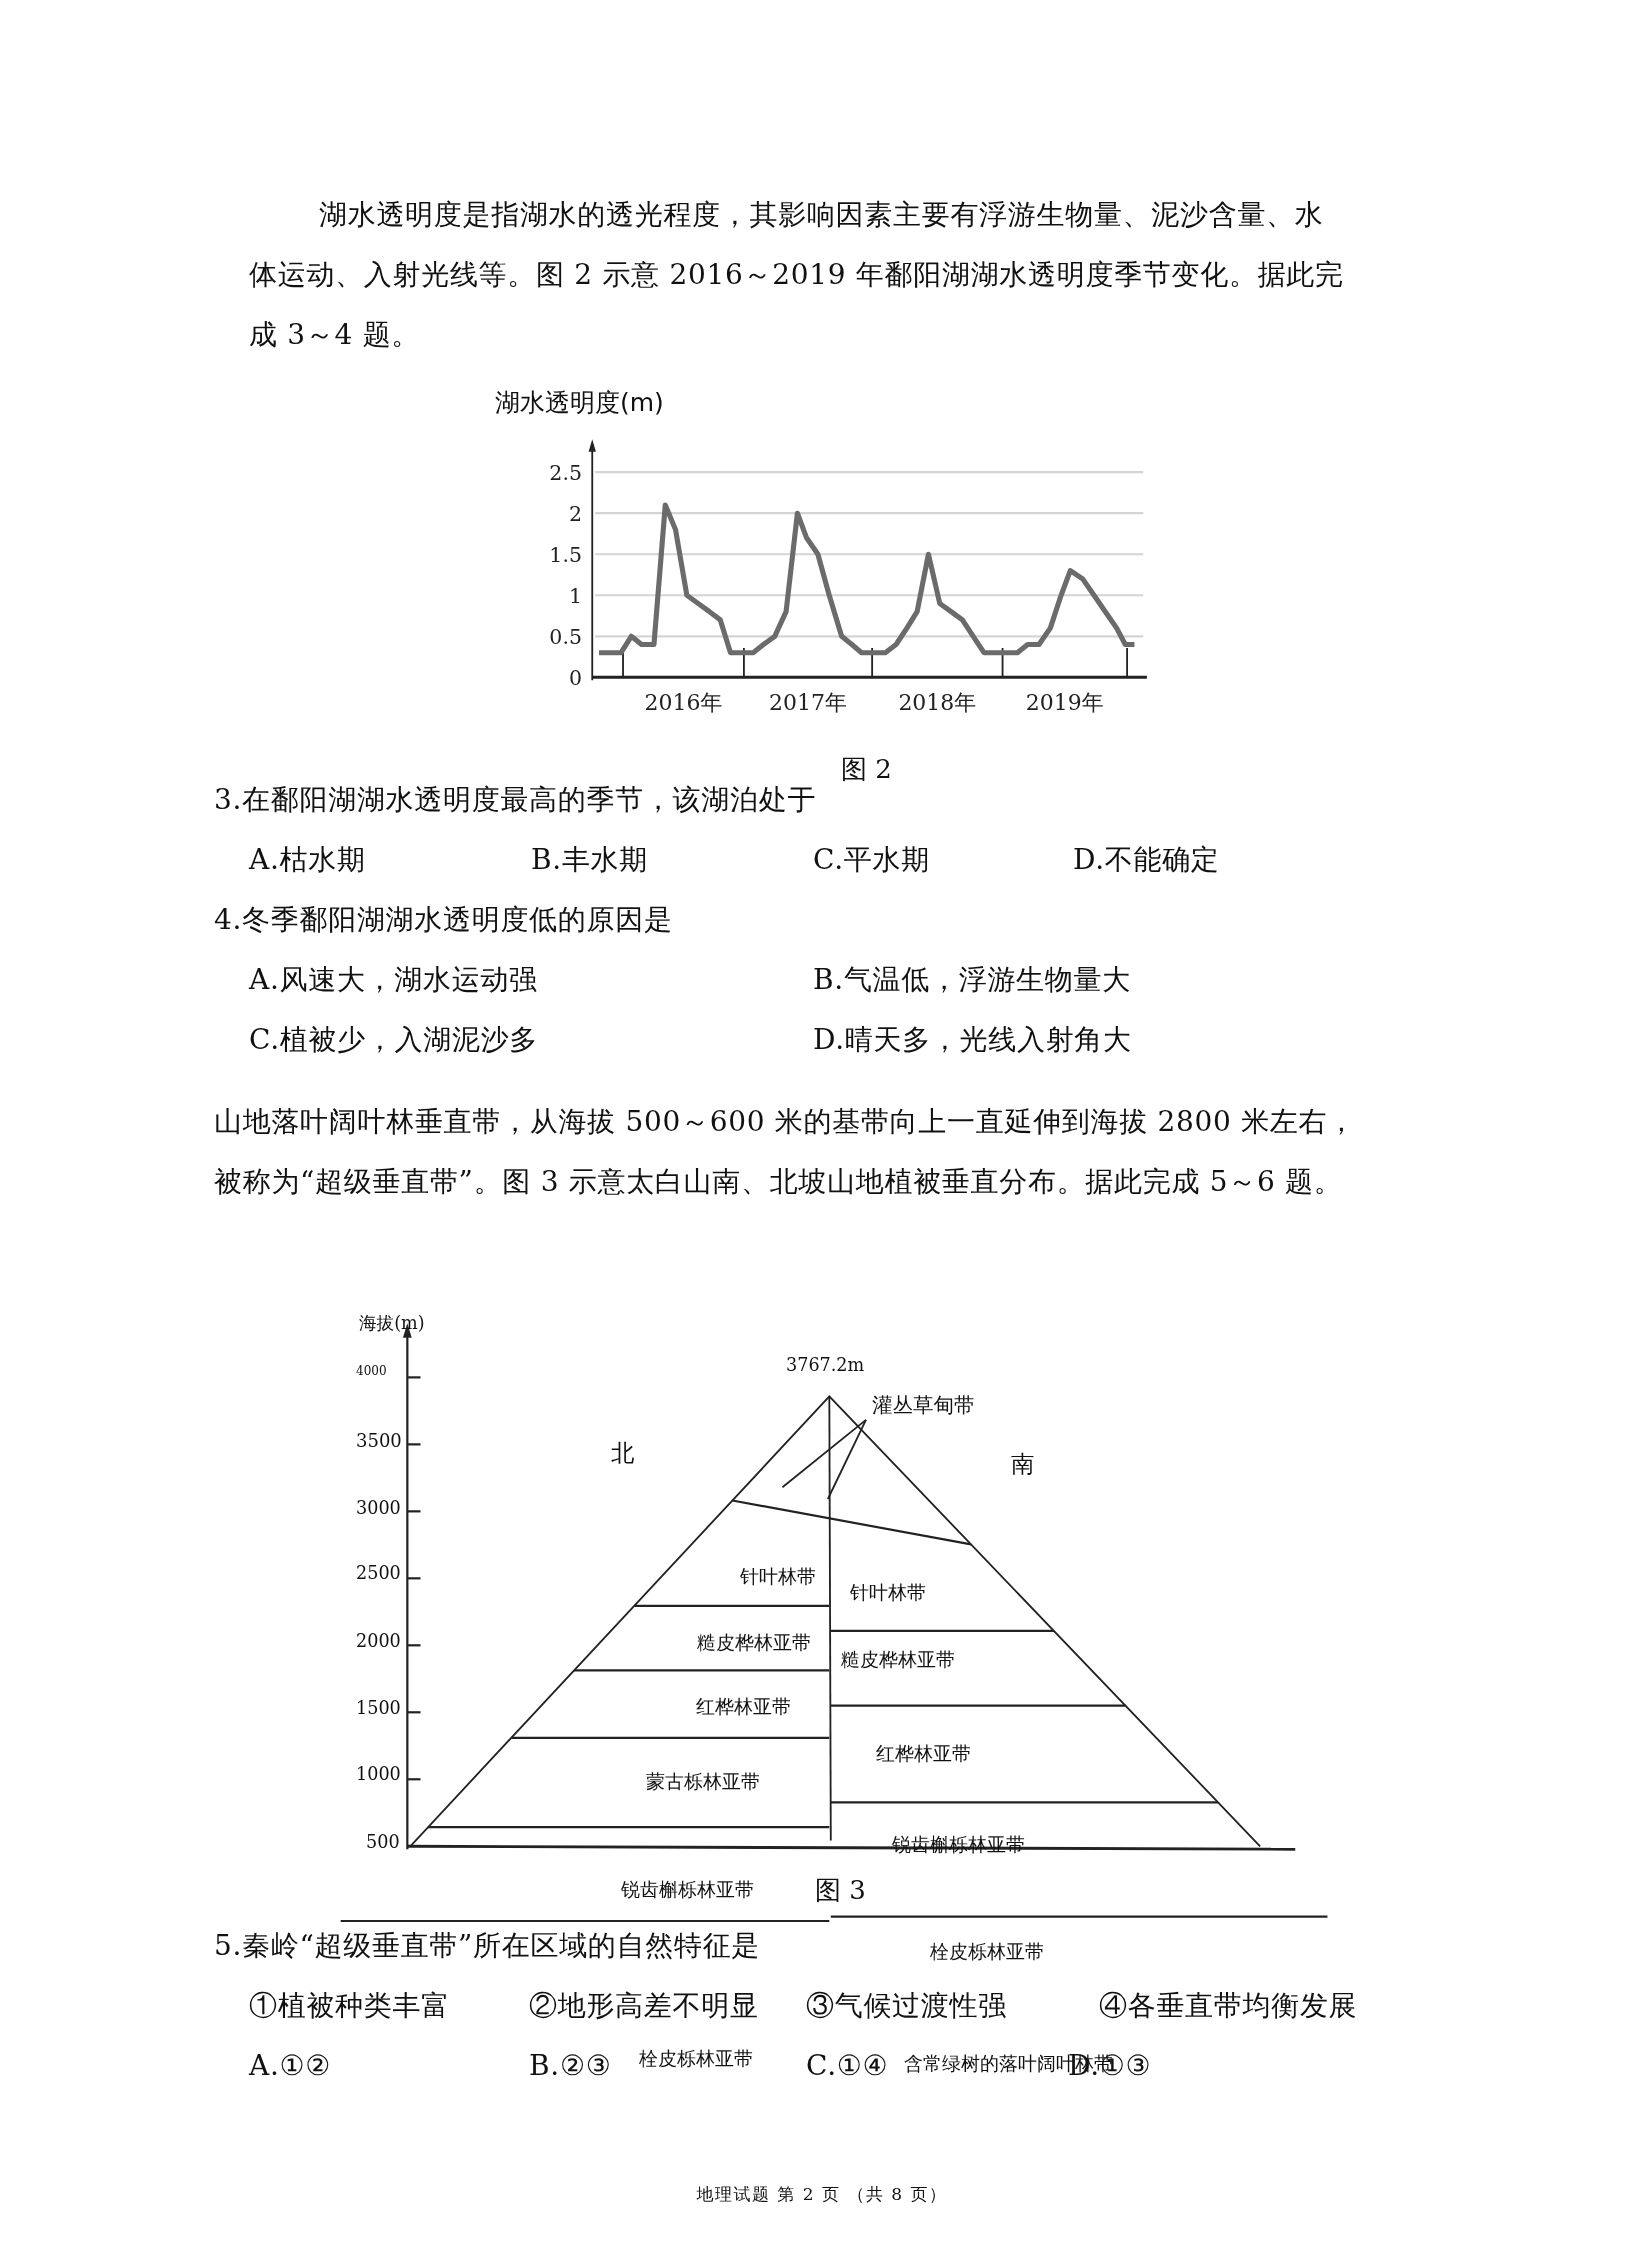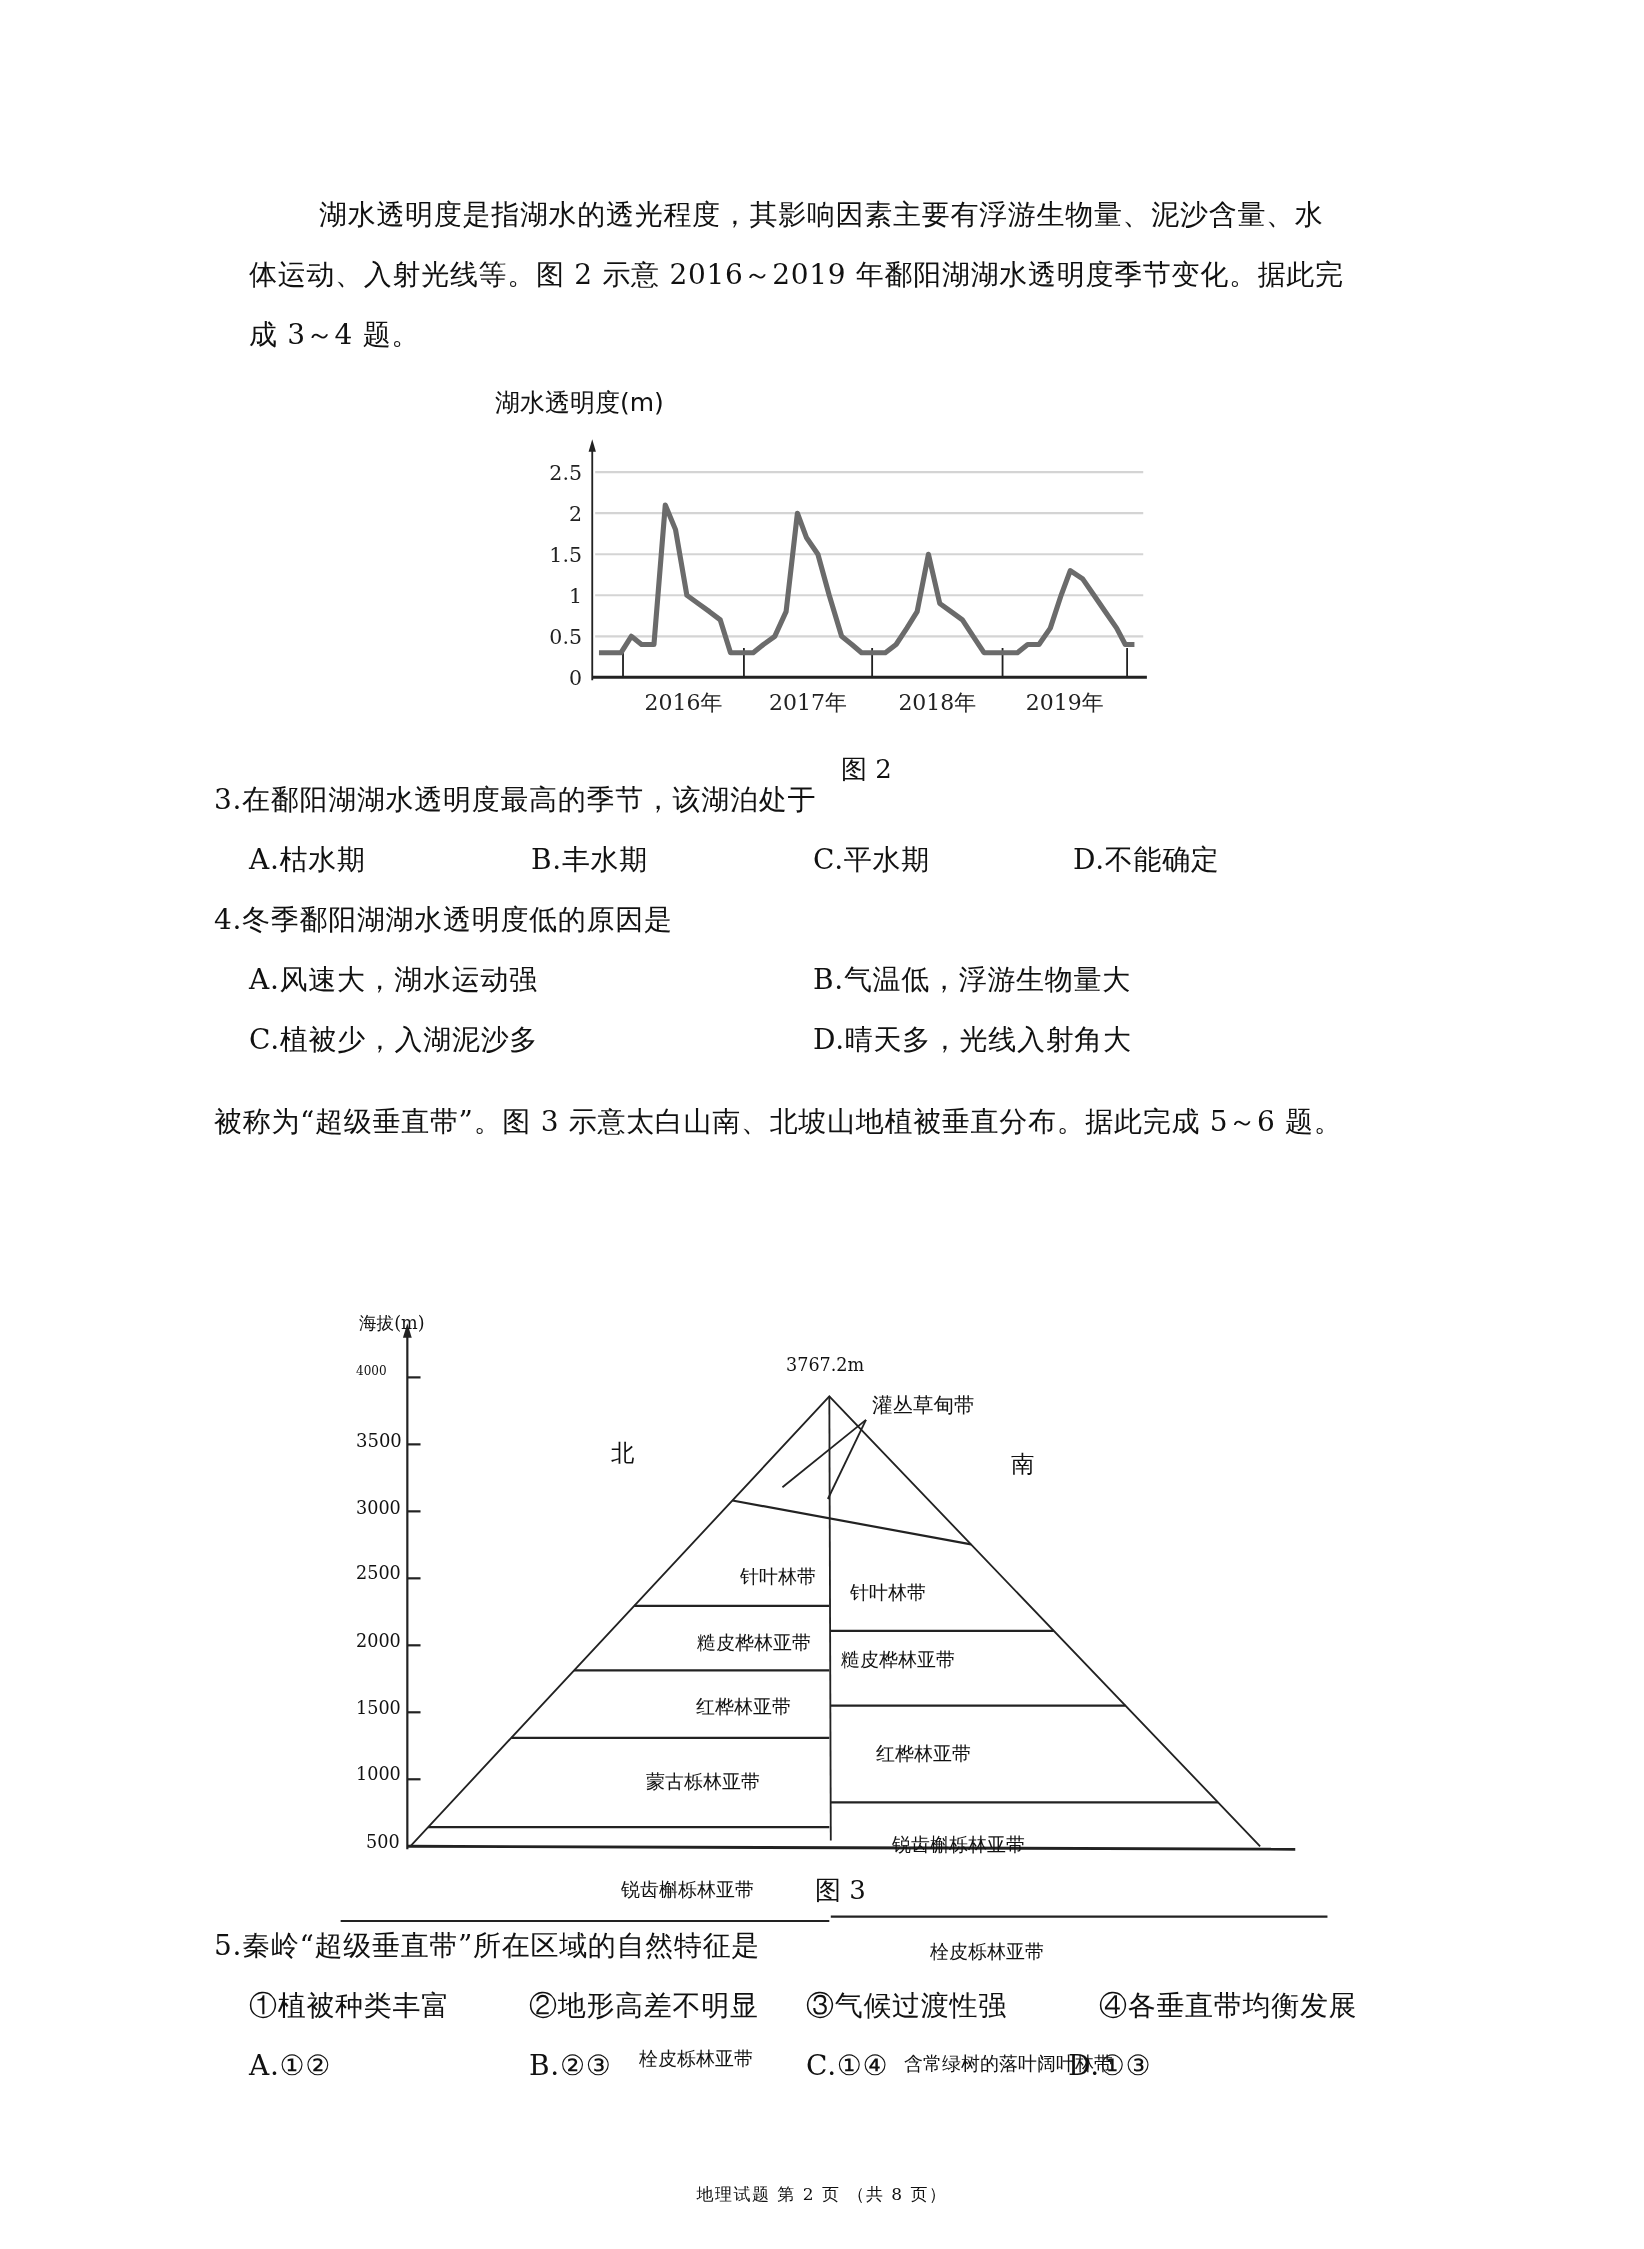--- a/index.html
+++ b/index.html
@@ -59,20 +59,21 @@
 <div class="q" style="left:813px;top:841px;">C.平水期</div>
 <div class="q" style="left:1073px;top:841px;">D.不能确定</div>
 
 <div class="q" style="left:214px;top:901px;">4.冬季鄱阳湖湖水透明度低的原因是</div>
 <div class="q" style="left:249px;top:961px;">A.风速大，湖水运动强</div>
 <div class="q" style="left:813px;top:961px;">B.气温低，浮游生物量大</div>
 <div class="q" style="left:249px;top:1021px;">C.植被少，入湖泥沙多</div>
 <div class="q" style="left:813px;top:1021px;">D.晴天多，光线入射角大</div>
 
 <div class="para" style="top:1092px;left:214px;width:1245px;">
+  <div>山地落叶阔叶林垂直带，从海拔 500～600 米的基带向上一直延伸到海拔 2800 米左右，</div>
   <div>被称为“超级垂直带”。图 3 示意太白山南、北坡山地植被垂直分布。据此完成 5～6 题。</div>
 </div>
 
 <svg class="abs" style="left:0;top:0;" width="1644" height="2250" viewBox="0 0 2244 3071">
   
 </svg>
 
 <div class="abs" style="left:0;top:0;width:1644px;height:1790px;">
   <svg id="fig3" class="abs" style="left:0;top:0;" width="1644" height="2250" viewBox="0 0 2244 3071">
       <line x1="556" y1="2524" x2="556" y2="1815" stroke="#222" stroke-width="3"></line>

